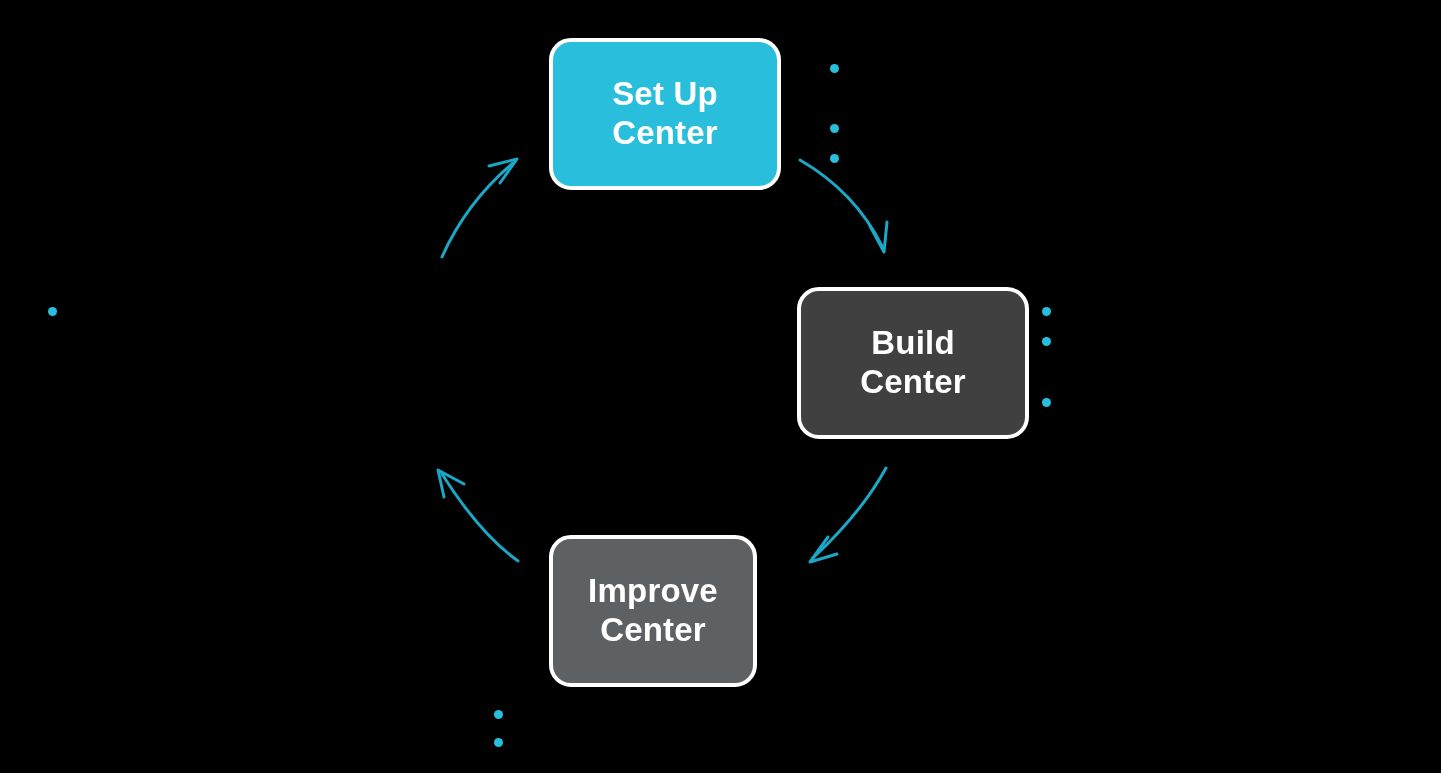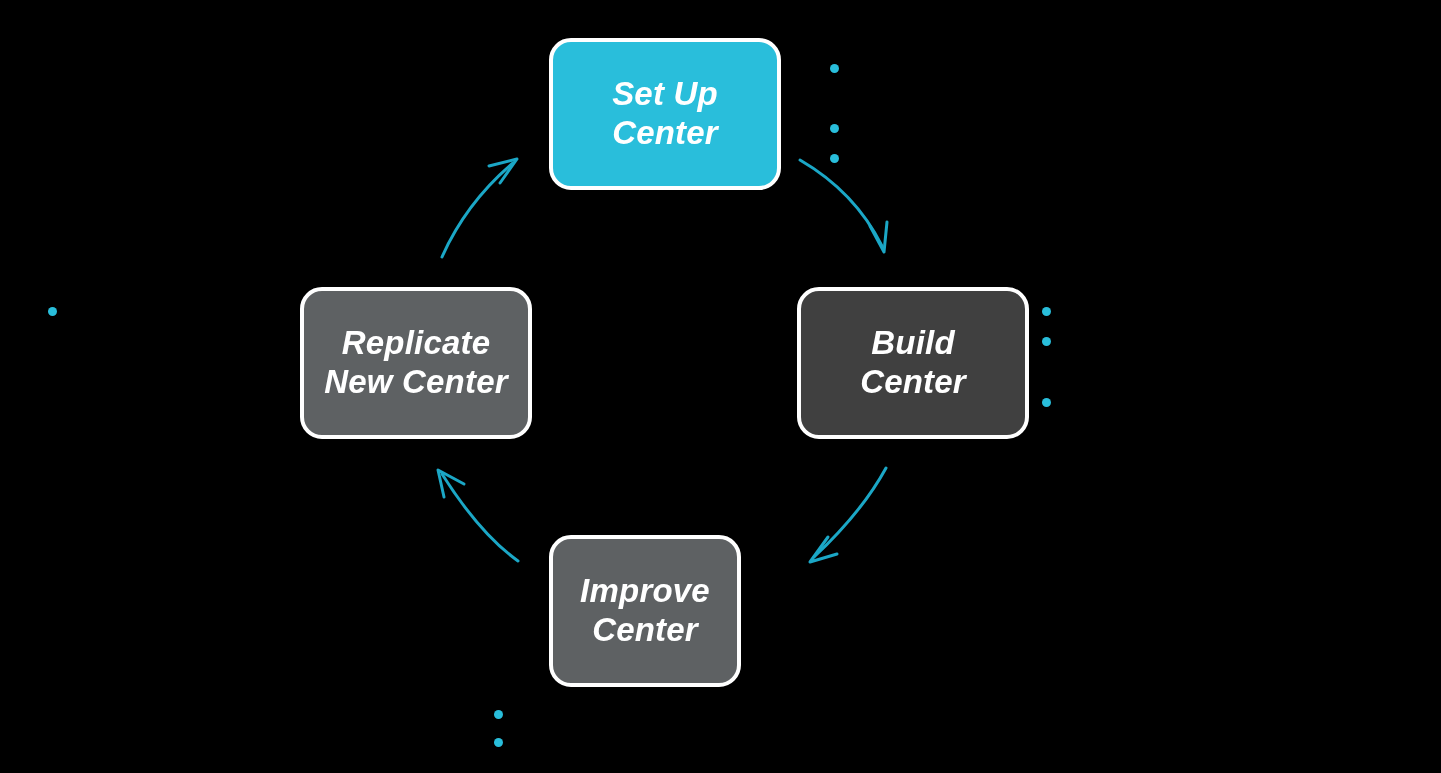--- a/index.html
+++ b/index.html
@@ -11,21 +11,20 @@
     width: 1441px;
     height: 773px;
     overflow: hidden;
     font-family: "Liberation Sans", sans-serif;
   }
   #canvas {
     position: relative;
     width: 1441px;
     height: 773px;
     background: #000000;
-    font-style: italic;
   }
   .cycle-svg {
     position: absolute;
     left: 0;
     top: 0;
     width: 1441px;
     height: 773px;
   }
   .node-box {
     position: absolute;
@@ -87,29 +86,25 @@
   <div class="node-box" style="left:549px; top:38px; width:232px; height:152px; background:#29bedb;">
     <span class="node-label">Set Up
 Center</span>
   </div>
 
   <div class="node-box" style="left:797px; top:287px; width:232px; height:152px; background:#404040;">
     <span class="node-label">Build
 Center</span>
   </div>
 
-  <div class="node-box" style="left:549px; top:535px; width:192px; height:152px; background:#5e6163;">
+  <div class="node-box" style="left:549px; top:535px; width:208px; height:152px; background:#5e6163;">
     <span class="node-label">Improve
 Center</span>
   </div>
 
-  <div class="node-box" style="left:300px; top:287px; width:232px; height:152px; background:#5e6163;">
-    <span class="node-label">Replicate
-New Center</span>
-  </div>
 
   <div id="bullets-layer">
       <div class="bullet-dot" style="left: 830px; top: 64px; background: rgb(41, 190, 219);"></div>
       <div class="bullet-dot" style="left: 830px; top: 124px; background: rgb(41, 190, 219);"></div>
       <div class="bullet-dot" style="left: 830px; top: 154px; background: rgb(41, 190, 219);"></div>
       <div class="bullet-dot" style="left: 1042px; top: 307px; background: rgb(41, 190, 219);"></div>
       <div class="bullet-dot" style="left: 1042px; top: 337px; background: rgb(41, 190, 219);"></div>
       <div class="bullet-dot" style="left: 1042px; top: 398px; background: rgb(41, 190, 219);"></div>
       <div class="bullet-dot" style="left: 494px; top: 710px; background: rgb(41, 190, 219);"></div>
       <div class="bullet-dot" style="left: 494px; top: 738px; background: rgb(41, 190, 219);"></div>

